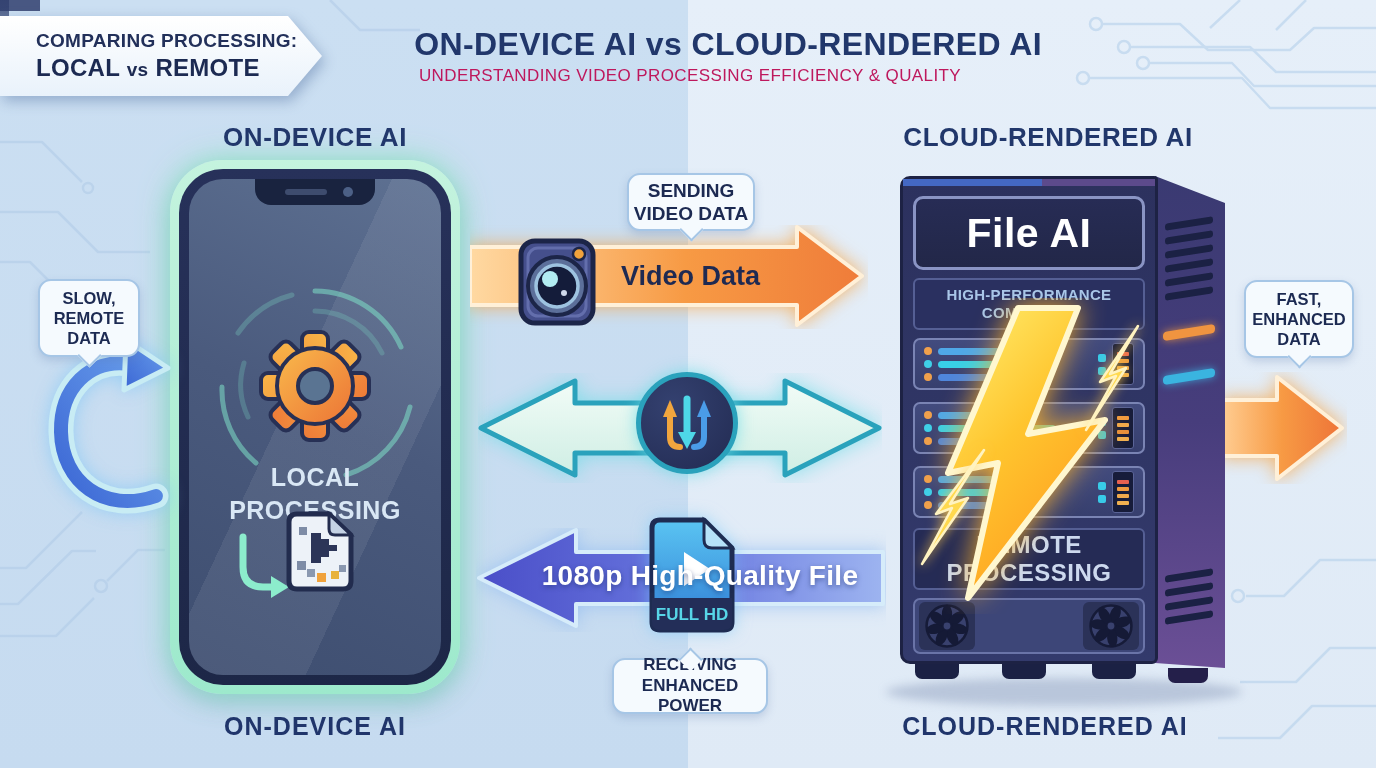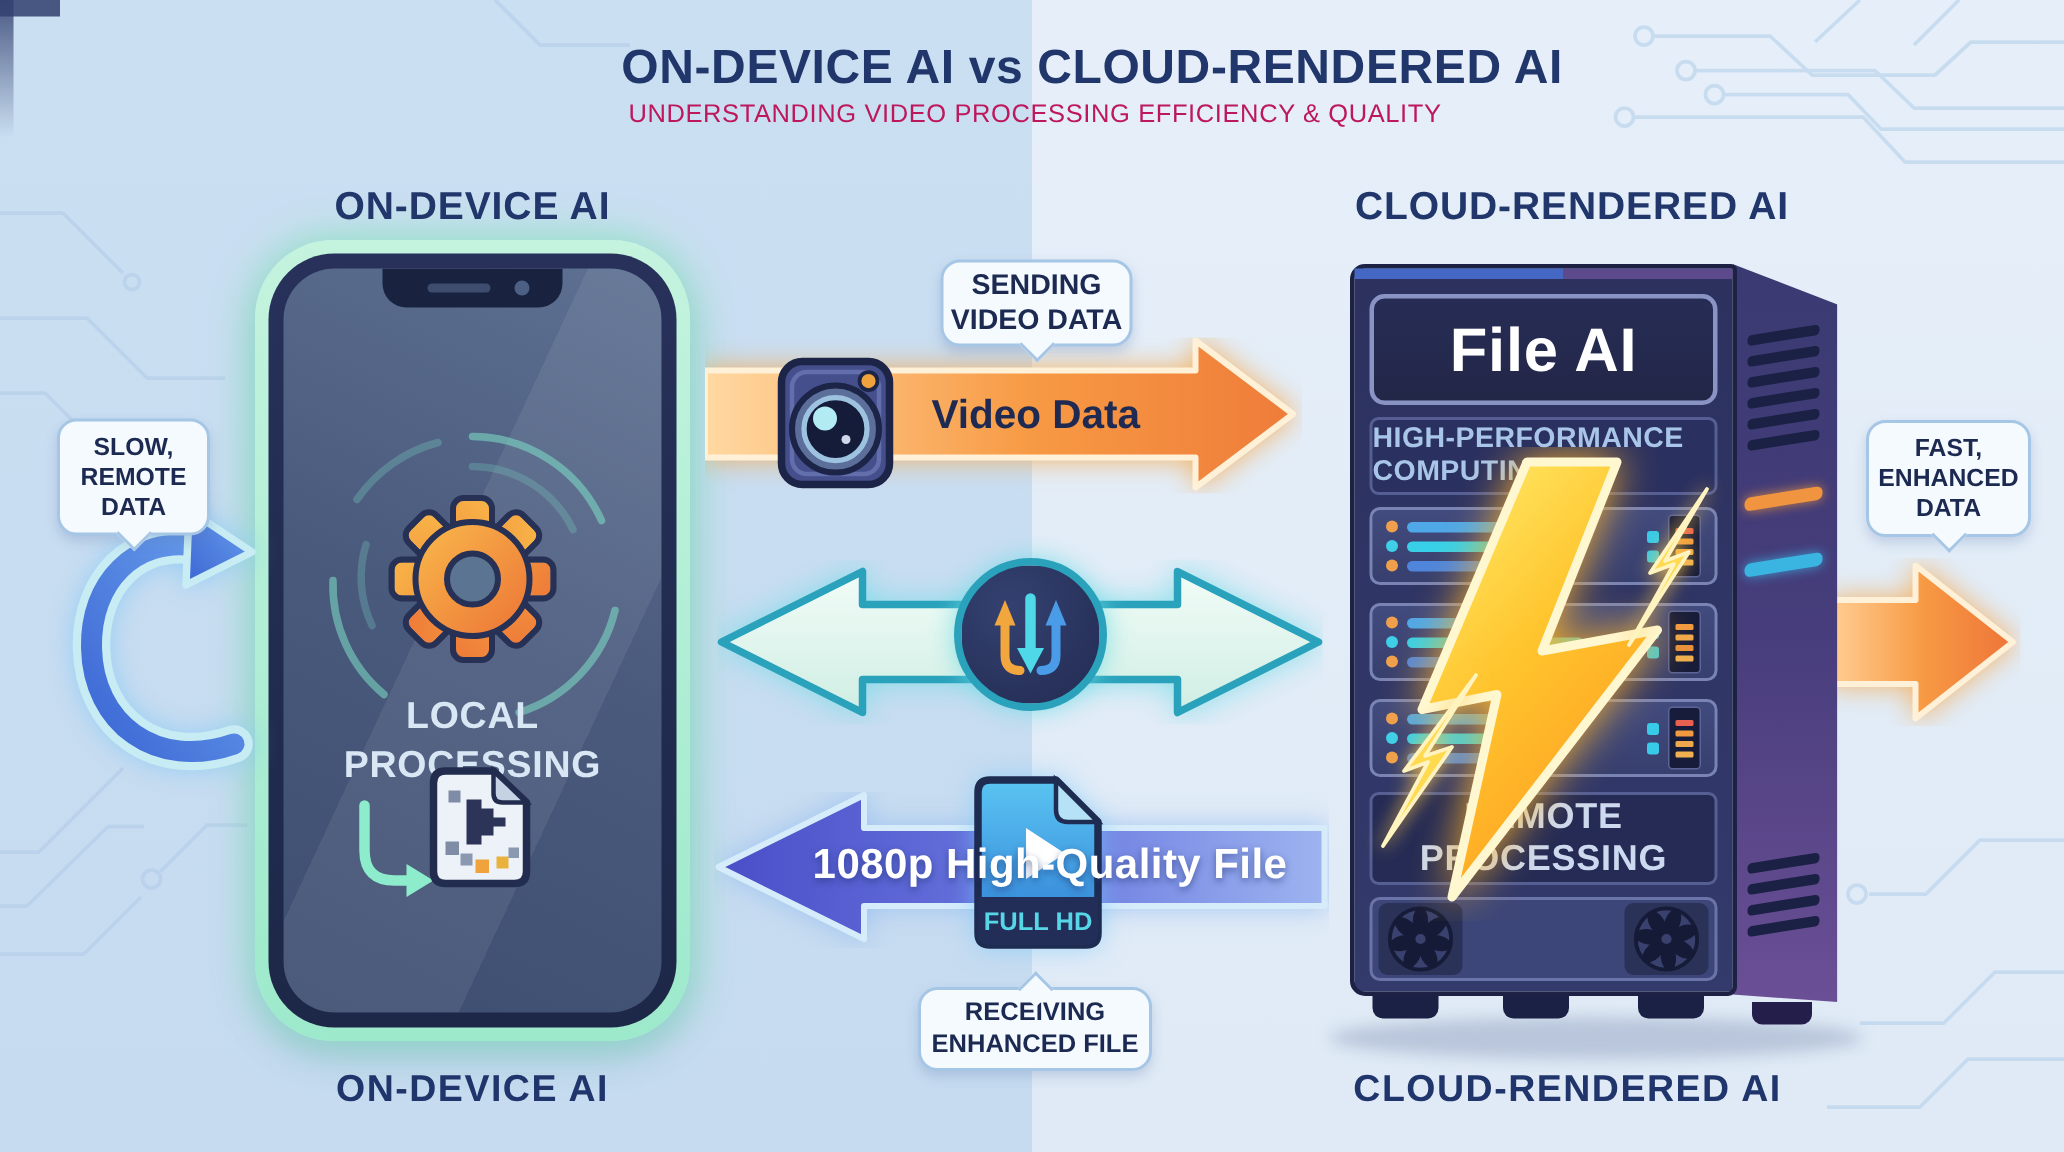--- a/index.html
+++ b/index.html
@@ -82,22 +82,22 @@
       border-radius:10px 4px 6px 10px;z-index:2;}
   .accent-band{position:absolute;left:0;top:0;width:100%;height:7px;display:flex;}
   .accent-band .a1{width:55%;background:#4468c4;}
   .accent-band .a2{width:45%;background:#5c4a8c;}
   .cloud-panel{position:absolute;left:10px;top:17px;width:232px;height:74px;box-sizing:border-box;
       background:linear-gradient(180deg,#272c55,#222748);border:3px solid #8a94c4;border-radius:10px;
       display:flex;align-items:center;justify-content:center;}
   .cloud-panel .t{font-size:41px;font-weight:800;color:#ffffff;letter-spacing:.5px;}
   .hpc-band{position:absolute;left:10px;top:99px;width:232px;height:52px;box-sizing:border-box;
       background:#2a3060;border:2px solid #555f94;border-radius:6px;
-      display:flex;flex-direction:column;justify-content:center;
-      font-size:19px;font-weight:700;color:#a9c6e8;line-height:1.18;letter-spacing:.3px;}
+      display:flex;flex-direction:column;align-items:center;justify-content:center;
+      font-size:15px;font-weight:700;color:#a9c6e8;line-height:1.18;letter-spacing:.3px;}
   .rack{position:absolute;left:10px;width:232px;height:52px;box-sizing:border-box;
       background:linear-gradient(180deg,#424b7e,#373f6e);border:2px solid #7a84b4;border-radius:7px;
       display:flex;align-items:center;padding:0 9px;}
   .rack .lines{display:flex;flex-direction:column;gap:5px;}
   .rline{display:flex;align-items:center;gap:6px;}
   .rline .dot{width:8px;height:8px;border-radius:50%;}
   .rline .bar{height:7px;border-radius:4px;}
   .rack .sp{flex:1;}
   .tealsq{display:flex;flex-direction:column;gap:5px;margin-right:6px;}
   .tealsq i{width:8px;height:8px;background:#38cbe8;border-radius:2px;}
@@ -161,20 +161,26 @@
       <path d="M0,604 H18 L72,551 H96"></path>
       <path d="M0,636 H56 L94,598"></path>
       <path d="M0,142 H42 L82,182"></path>
         <circle cx="88" cy="188" r="5"></circle>
       <path d="M0,212 H58 L98,252 H150"></path>
       <path d="M0,262 H30 L72,304"></path>
       <path d="M330,0 L360,30 H420"></path>
     </g>
   </svg>
 
+  <div class="abs banner-wrap">
+    <div class="banner">
+      <div class="l1">COMPARING PROCESSING:</div>
+      <div class="l2"><span>LOCAL</span> <span class="vs">vs</span> <span>REMOTE</span></div>
+    </div>
+  </div>
 
   <div class="abs title">ON-DEVICE AI vs CLOUD-RENDERED AI</div>
   <div class="abs subtitle">UNDERSTANDING VIDEO PROCESSING EFFICIENCY &amp; QUALITY</div>
 
   <div class="abs col-head" style="left:170px;top:122px;width:290px;">ON-DEVICE AI</div>
   <div class="abs col-head" style="left:883px;top:122px;width:330px;">CLOUD-RENDERED AI</div>
 
   <div class="abs phone-glow">
     <div class="phone-frame">
       <div class="phone-screen">
@@ -499,21 +505,21 @@
   </div>
 
   <div class="abs callout" style="left:627px;top:173px;width:124px;height:54px;font-size:19px;">
     <span>SENDING</span>
     <span>VIDEO DATA</span>
     <i class="pt pt-bottom"></i>
   </div>
 
   <div class="abs callout" style="left:612px;top:658px;width:152px;height:52px;font-size:17px;">
     <span>RECEIVING</span>
-    <span>ENHANCED FILE</span>
+    <span>ENHANCED POWER</span>
     <i class="pt pt-top"></i>
   </div>
 
   <div class="abs callout" style="left:1244px;top:280px;width:106px;height:74px;font-size:16.5px;">
     <span>FAST,</span>
     <span>ENHANCED</span>
     <span>DATA</span>
     <i class="pt pt-bottom"></i>
   </div>
 

